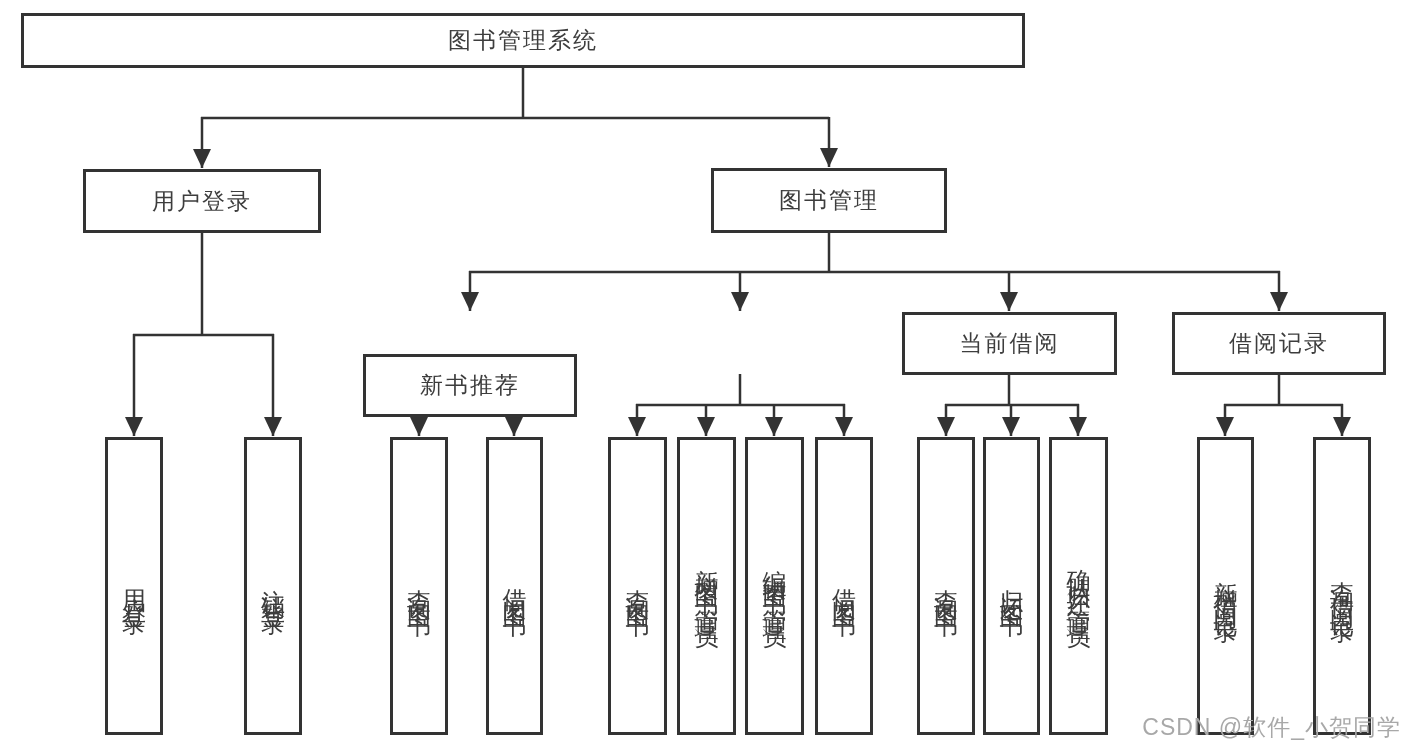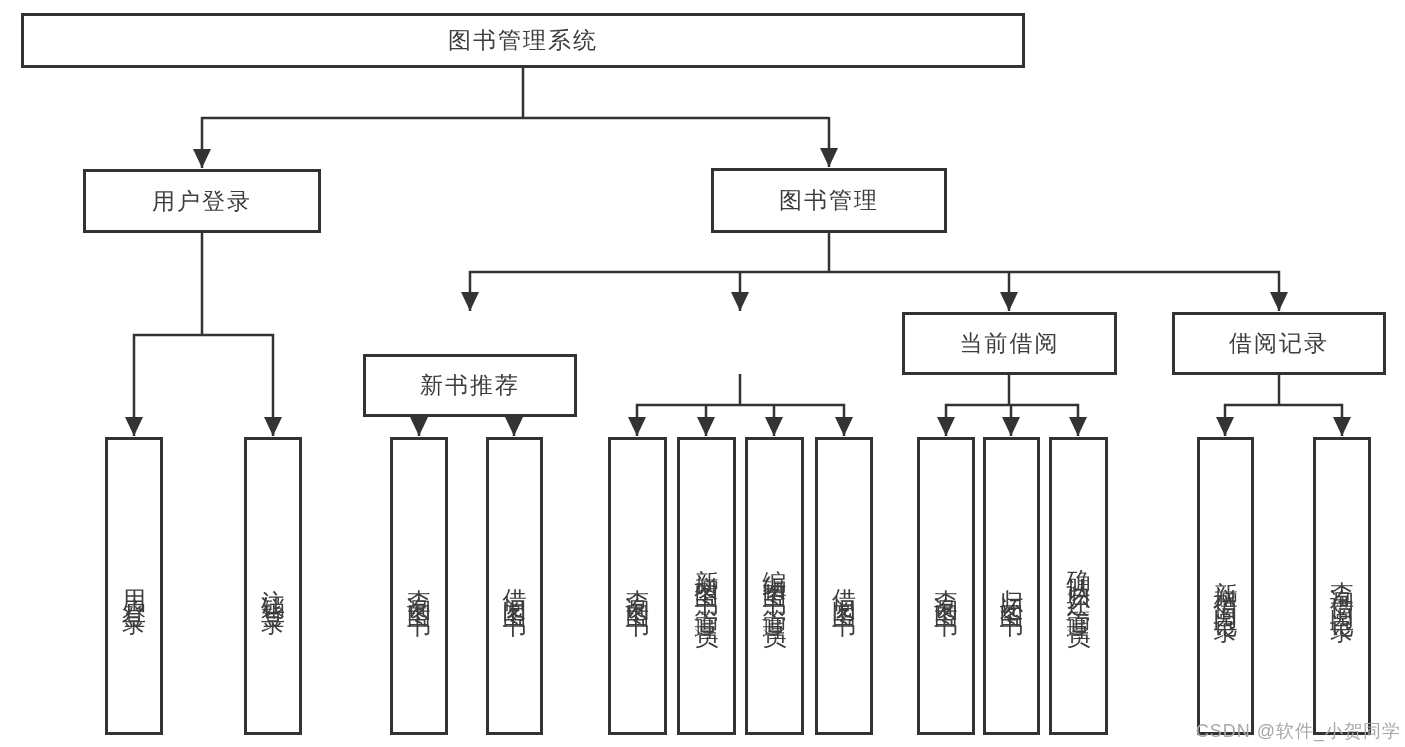--- a/index.html
+++ b/index.html
@@ -68,21 +68,21 @@
   #n-cb-query   { left: 917px;  top: 437px; }
   #n-cb-return  { left: 983px;  top: 437px; width: 57px; }
   #n-cb-confirm { left: 1049px; top: 437px; width: 59px; }
   #n-br-add     { left: 1197px; top: 437px; width: 57px; }
   #n-br-query   { left: 1313px; top: 437px; }
 
   .watermark {
     position: absolute;
     right: 4px;
     bottom: 4px;
-    font-size: 18px;
+    font-size: 23px;
     color: #a8a8a8;
     letter-spacing: 1px;
     white-space: nowrap;
   }
   line { stroke: #333333; stroke-width: 2.5; }
 </style>
 </head>
 <body>
 
 <div class="chart">

